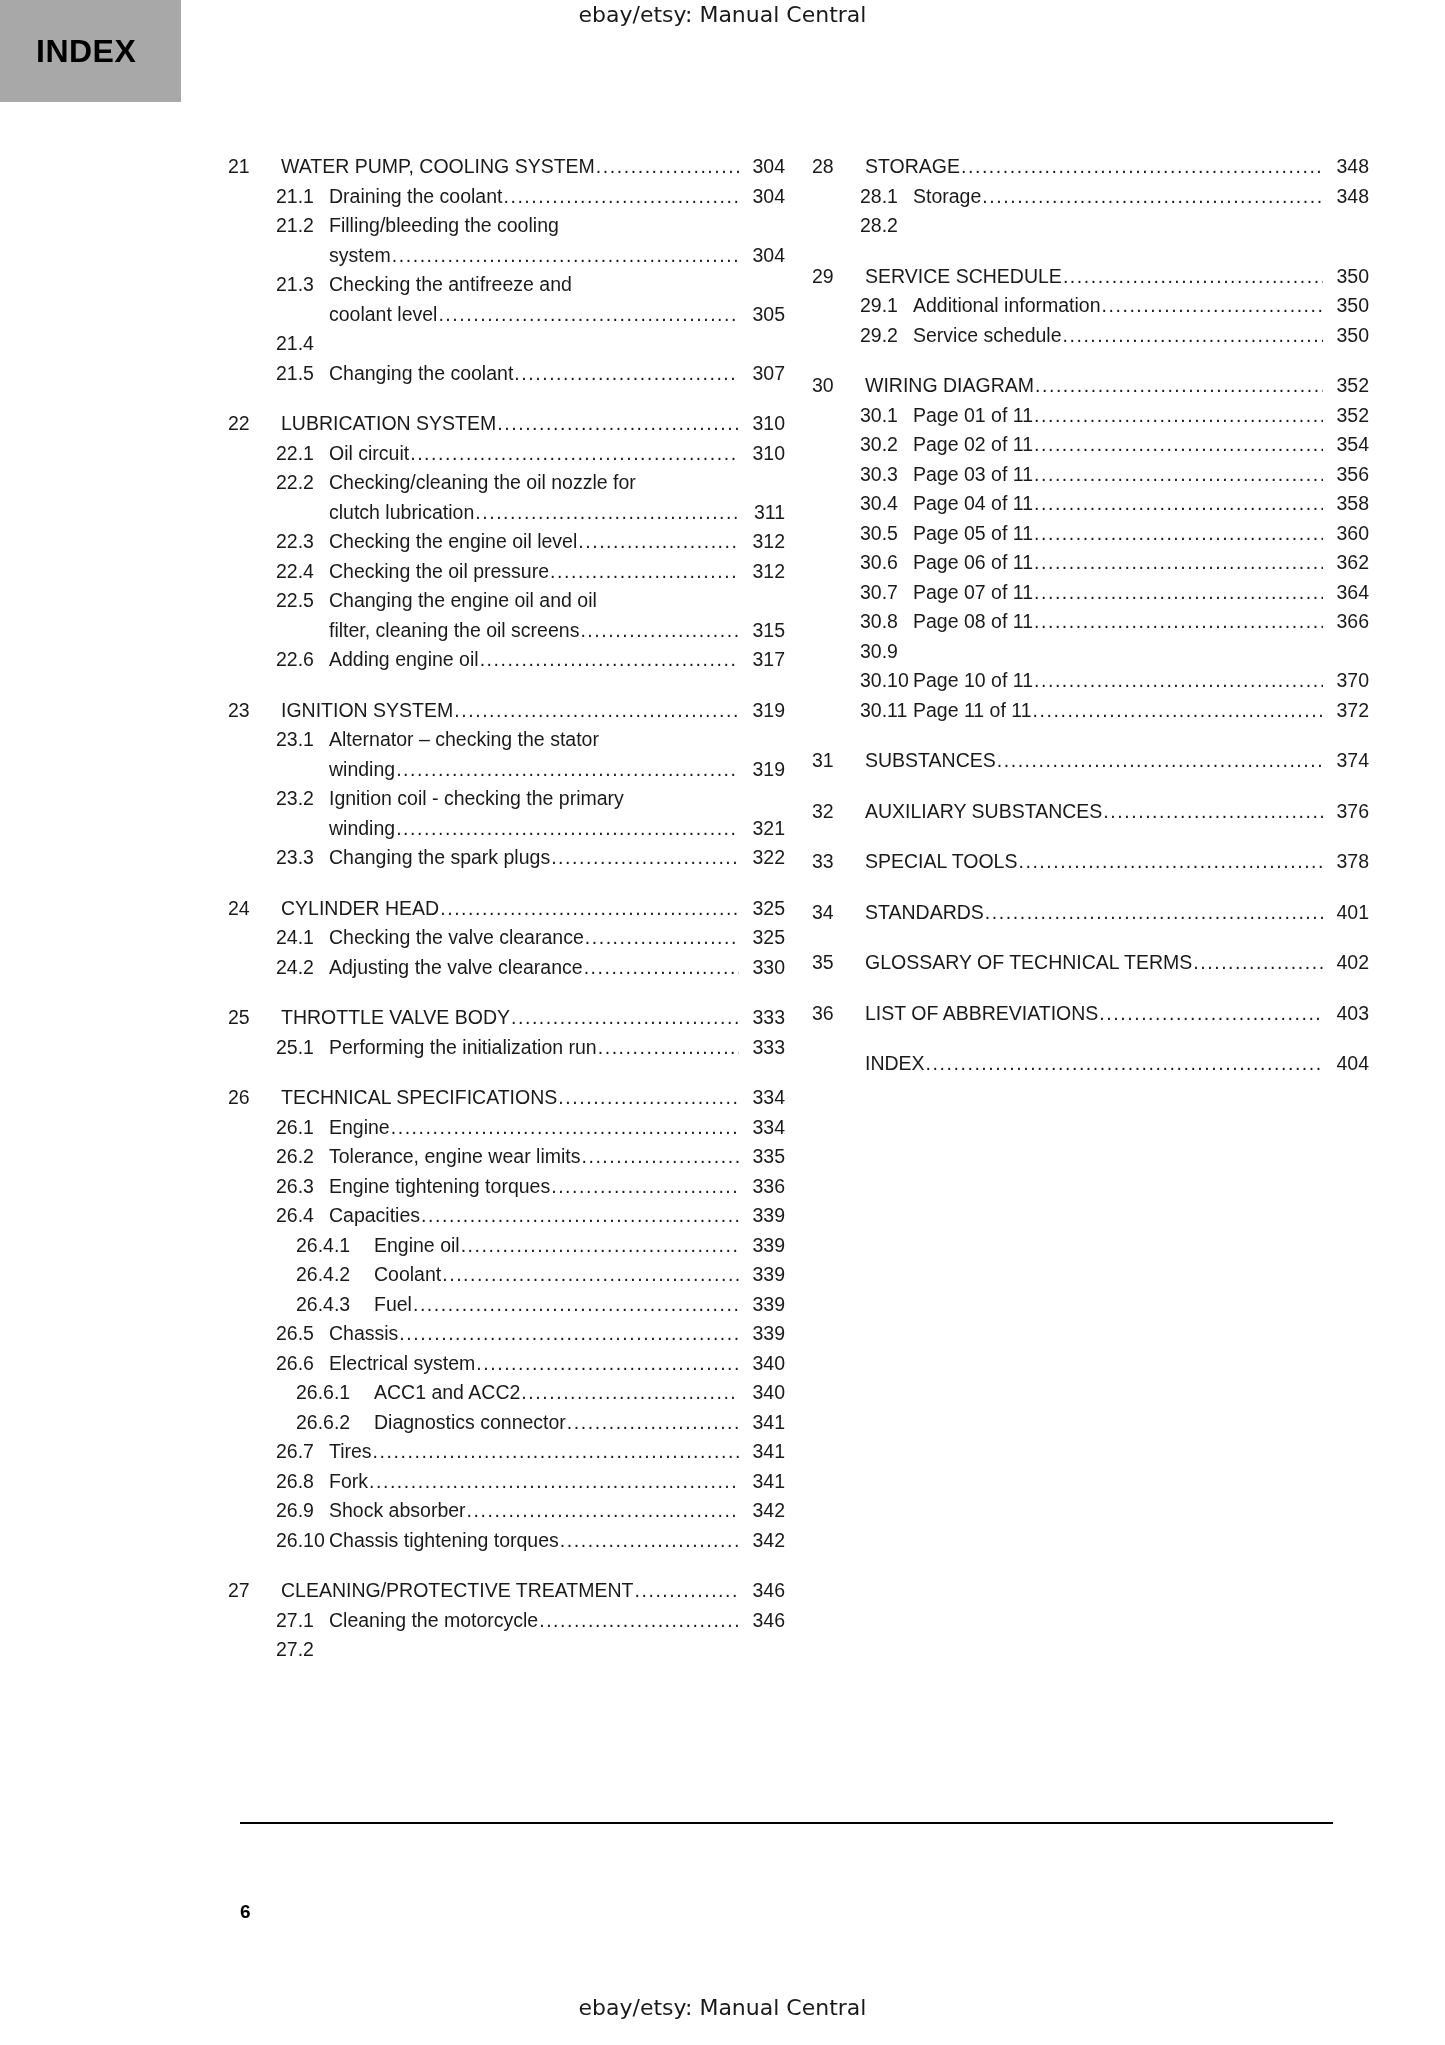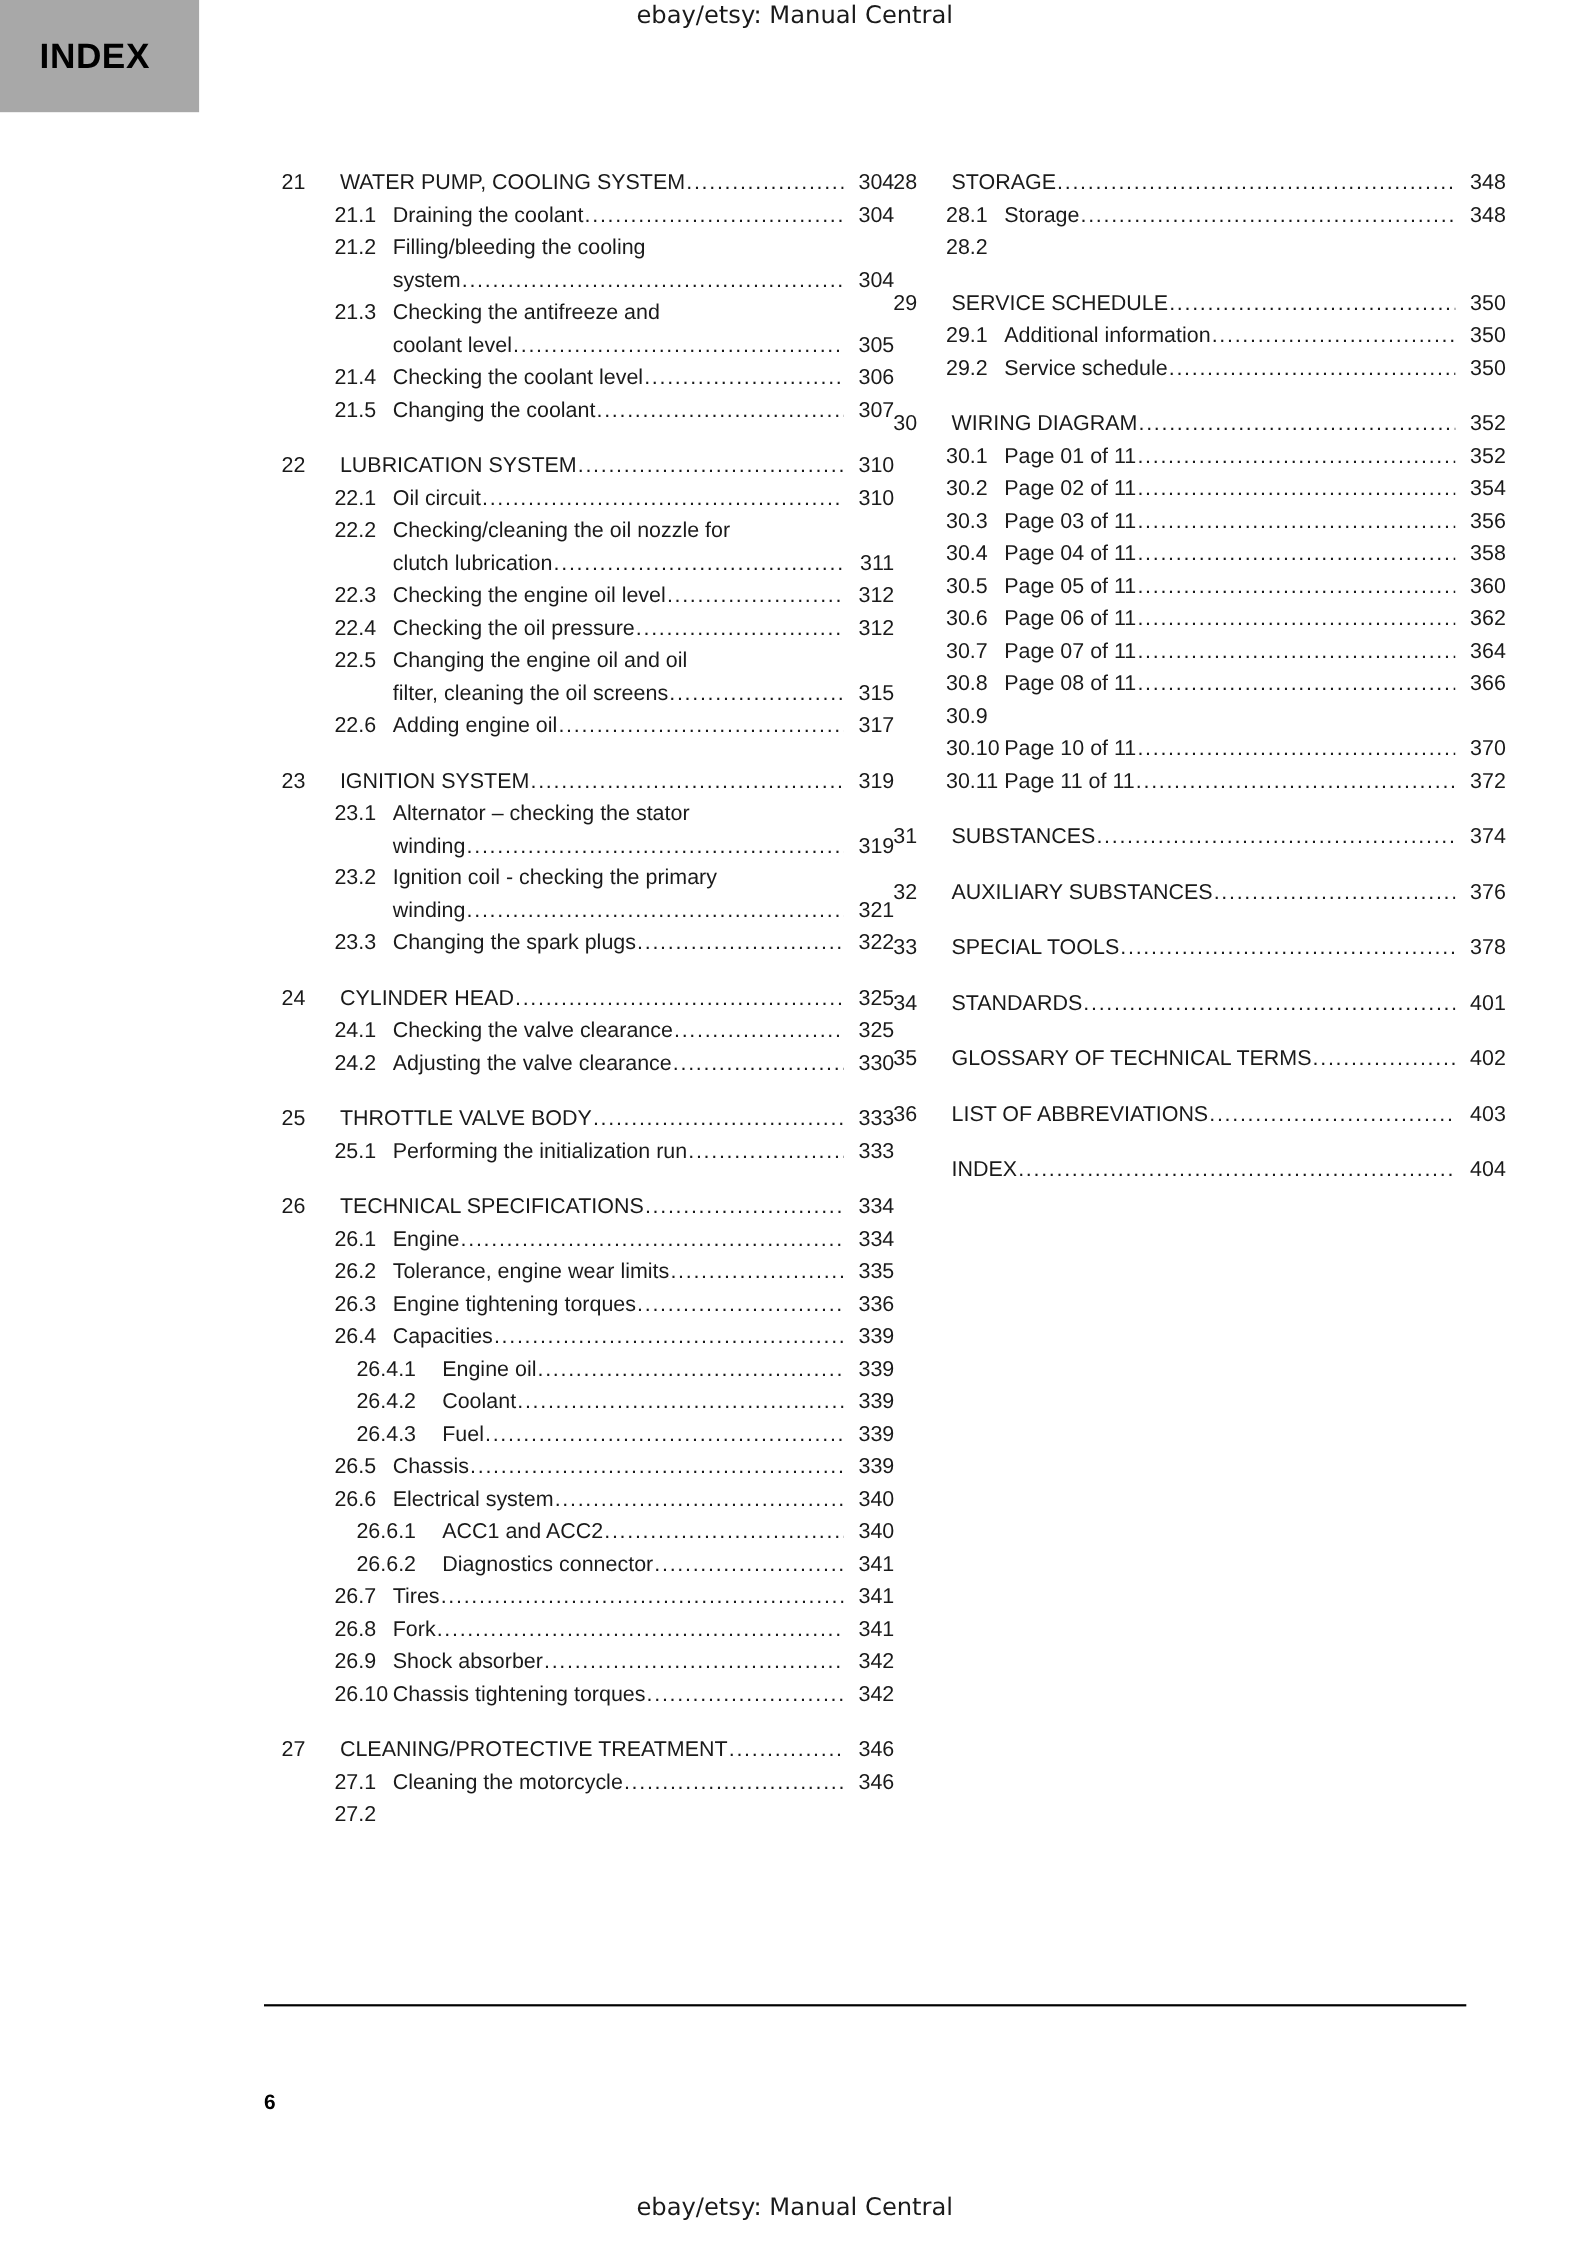--- a/index.html
+++ b/index.html
@@ -61,21 +61,21 @@
     position: absolute;
     left: 0;
     top: 152px;
     width: 1445px;
   }
   .column {
     position: absolute;
     top: 0;
     width: 557px;
   }
-  #column-left  { left: 256px; }
+  #column-left  { left: 228px; }
   #column-right { left: 812px; }
 
   
   .entry {
     display: flex;
     align-items: flex-start;
     font-size: 19.5px;
     line-height: 29.5px;
     color: #1a1a1a;
   }
@@ -191,27 +191,20 @@
           </div>
           <div class="line">
             <span class="txt">coolant level</span>
             <span class="dots"></span>
             <span class="pg">305</span>
           </div>
         </div>
       </div>
       <div class="entry level2">
         <span class="num">21.4</span>
-        <div class="title-wrap">
-          <div class="line">
-            <span class="txt">Checking the coolant level</span>
-            <span class="dots"></span>
-            <span class="pg">306</span>
-          </div>
-        </div>
       </div>
       <div class="entry level2">
         <span class="num">21.5</span>
         <div class="title-wrap">
           <div class="line">
             <span class="txt">Changing the coolant</span>
             <span class="dots"></span>
             <span class="pg">307</span>
           </div>
         </div>

